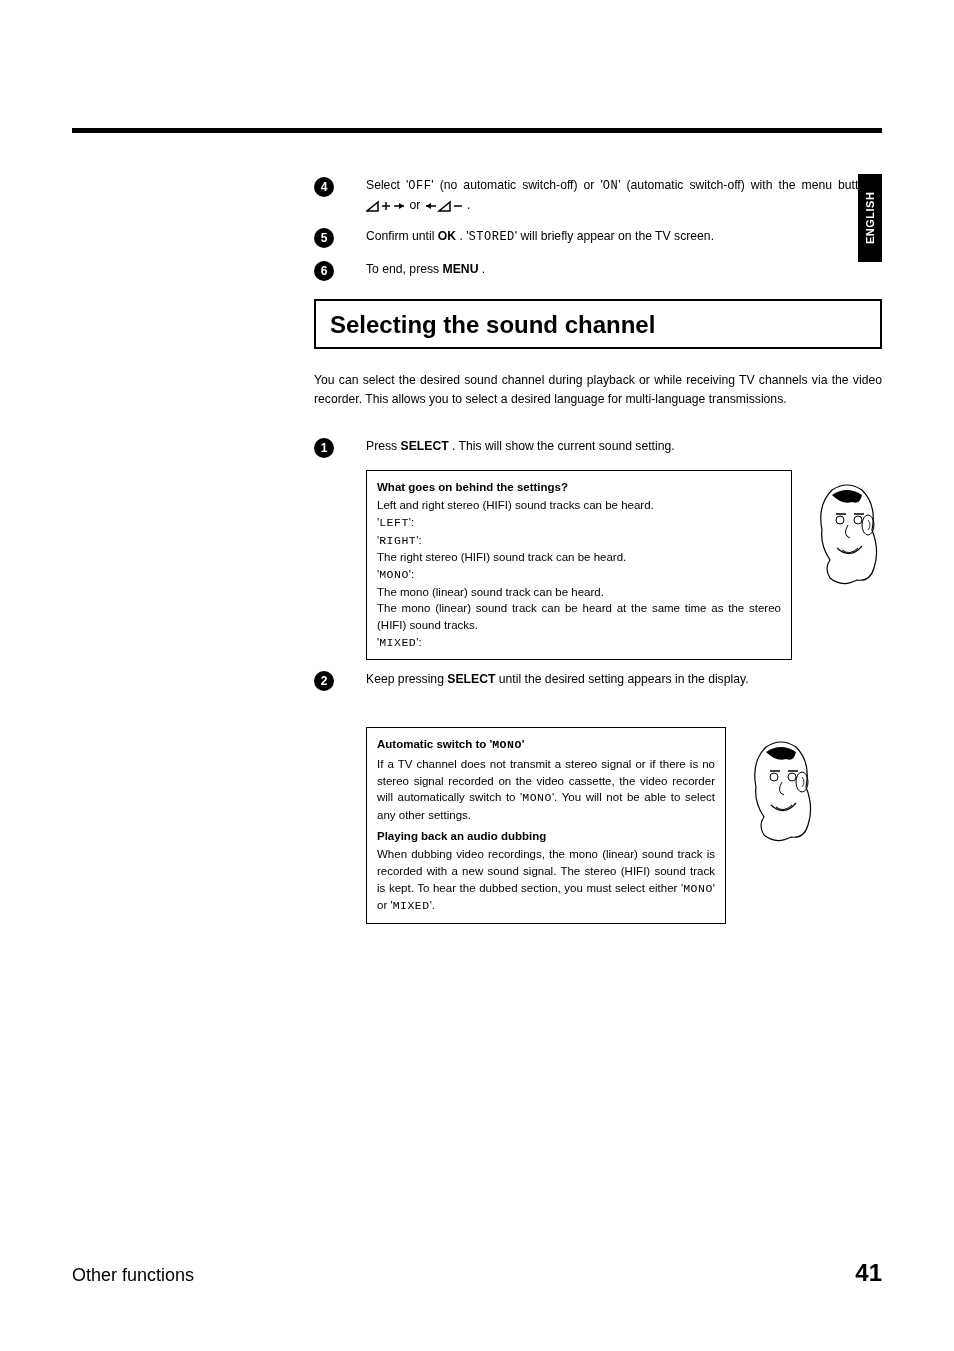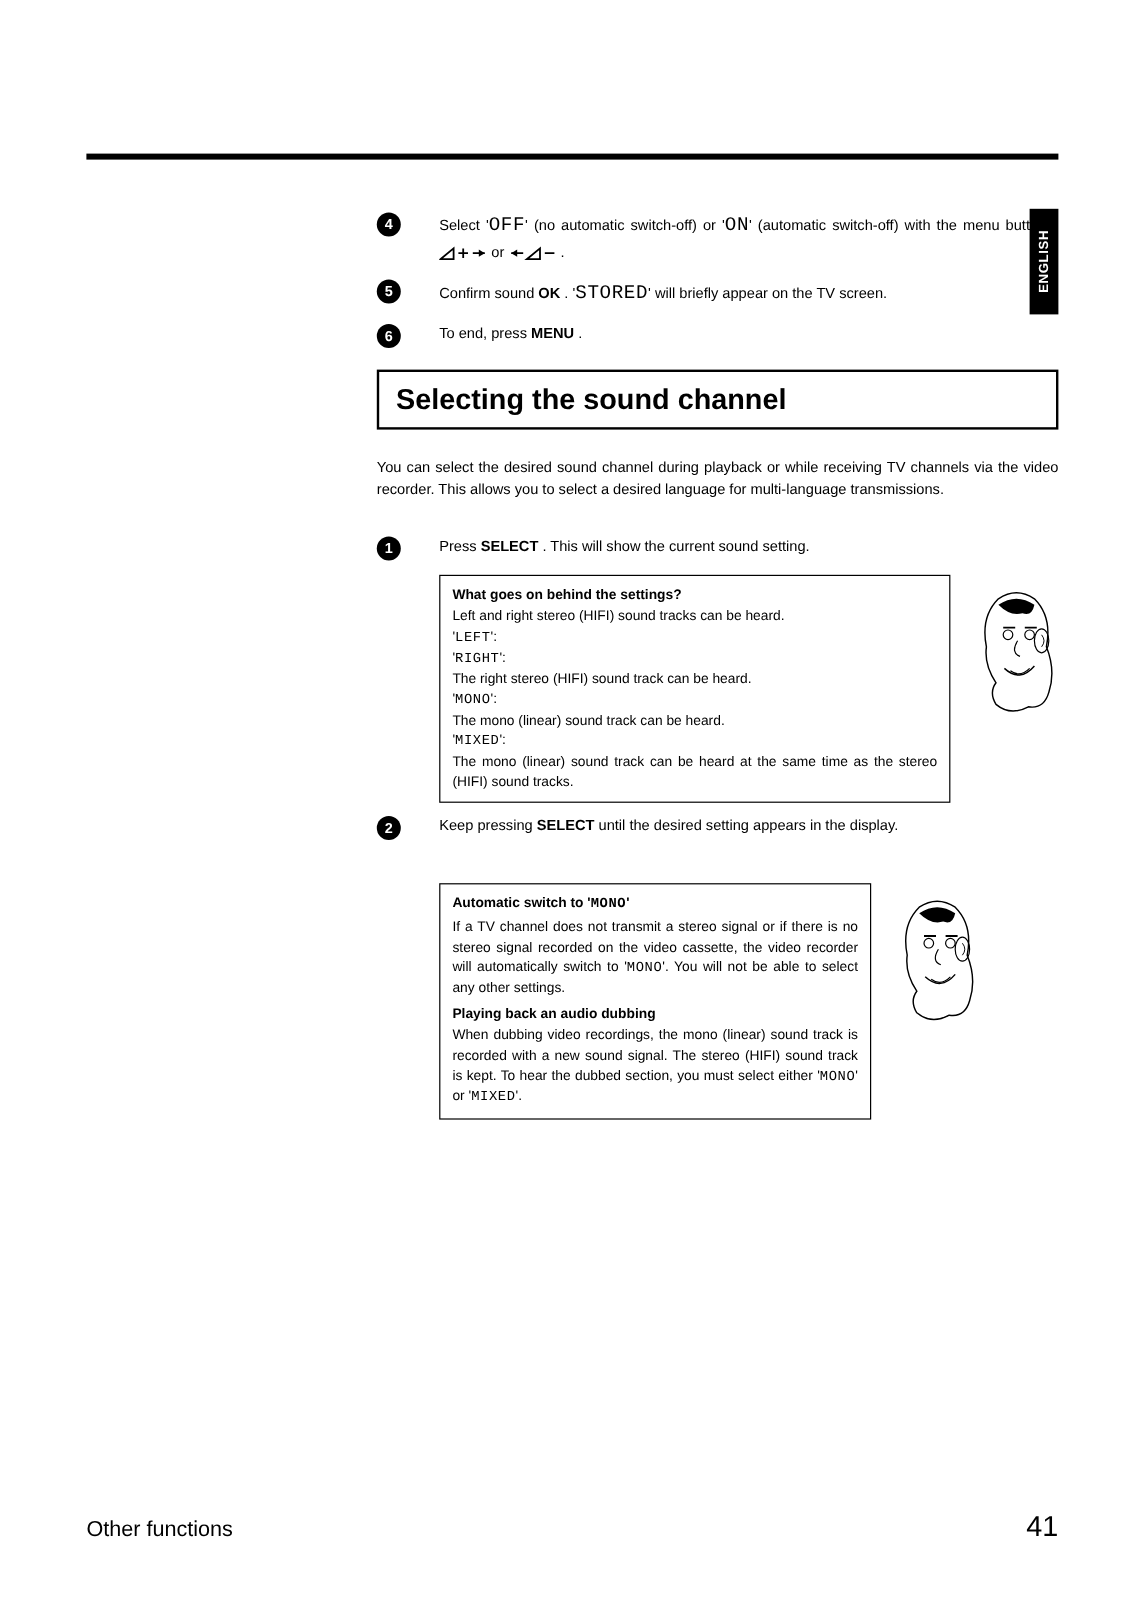--- a/index.html
+++ b/index.html
@@ -62,21 +62,21 @@
     flex: 0 0 20px;
     margin-right: 32px;
     margin-top: 1px;
   }
   .step-body {
     font-size: 12.2px;
     line-height: 1.55;
     flex: 1;
     text-align: justify;
   }
-  .step-body .mono { font-family: "Courier New", monospace; font-size: 16px; letter-spacing: 0.5px; }
+  .step-body .mono { font-family: "Courier New", monospace; font-size: 12px; letter-spacing: 0.5px; }
   .step-body .bold { font-weight: bold; }
   .arrow-group {
     display: inline-block;
     vertical-align: middle;
   }
   .section-title-box {
     border: 2.5px solid #000;
     padding: 10px 14px 8px 14px;
     margin-top: 18px;
     margin-bottom: 22px;
@@ -134,21 +134,21 @@
   .footer {
     position: absolute;
     bottom: 64px;
     left: 72px;
     right: 72px;
     display: flex;
     justify-content: space-between;
     align-items: baseline;
   }
   .footer-left { font-size: 18px; }
-  .footer-right { font-size: 24px; font-weight: normal; }
+  .footer-right { font-size: 24px; font-weight: bold; }
   .tri-icon { display:inline-block; vertical-align:middle; }
 </style>
 </head>
 <body>
 
 <div class="topbar"></div>
 
 <div class="side-tab">ENGLISH</div>
 
 <div class="main-col">
@@ -175,21 +175,21 @@
           <line x1="30" y1="6" x2="38" y2="6" stroke="#000" stroke-width="1.5"></line>
         </svg>
       </span>
       <span> .</span>
     </div>
   </div>
 
   <div class="step-row">
     <div class="step-num">5</div>
     <div class="step-body">
-      <span>Confirm sound </span><span class="bold">OK</span><span> . '</span><span class="mono">STORED</span><span>' will briefly appear on the TV screen.</span>
+      <span>Confirm until </span><span class="bold">OK</span><span> . '</span><span class="mono">STORED</span><span>' will briefly appear on the TV screen.</span>
     </div>
   </div>
 
   <div class="step-row">
     <div class="step-num">6</div>
     <div class="step-body">
       <span>To end, press </span><span class="bold">MENU</span><span> .</span>
     </div>
   </div>
 
@@ -208,22 +208,22 @@
 
   <div class="info-outer" style="margin-left:52px;">
     <div class="info-box">
       <div class="title-line">What goes on behind the settings?</div>
       <div>Left and right stereo (HIFI) sound tracks can be heard.</div>
       <div>'<span class="mono">LEFT</span>':</div>
       <div>'<span class="mono">RIGHT</span>':</div>
       <div>The right stereo (HIFI) sound track can be heard.</div>
       <div>'<span class="mono">MONO</span>':</div>
       <div>The mono (linear) sound track can be heard.</div>
+      <div style="text-align:justify;">The mono (linear) sound track can be heard at the same time as the stereo (HIFI) sound tracks.</div>
       <div>'<span class="mono">MIXED</span>':</div>
-      <div style="text-align:justify;">The mono (linear) sound track can be heard at the same time as the stereo (HIFI) sound tracks.</div>
     </div>
     <svg class="face-svg" viewBox="0 0 70 120">
       <path d="M20 20 Q5 35 10 60 Q8 75 18 90 Q12 98 18 108 Q30 118 45 110 Q58 112 62 98 Q68 80 60 60 Q65 35 50 20 Q35 10 20 20 Z" fill="none" stroke="#000" stroke-width="1.2"></path>
       <path d="M20 25 Q35 15 50 25 Q48 35 40 32 Q30 35 20 25" fill="#000"></path>
       <ellipse cx="28" cy="50" rx="4" ry="4" fill="none" stroke="#000" stroke-width="1"></ellipse>
       <ellipse cx="46" cy="50" rx="4" ry="4" fill="none" stroke="#000" stroke-width="1"></ellipse>
       <line x1="24" y1="44" x2="34" y2="44" stroke="#000" stroke-width="1.5"></line>
       <line x1="42" y1="44" x2="52" y2="44" stroke="#000" stroke-width="1.5"></line>
       <path d="M36 55 Q30 65 38 68" fill="none" stroke="#000" stroke-width="1"></path>
       <path d="M25 78 Q38 90 50 76" fill="none" stroke="#000" stroke-width="1.2"></path>

